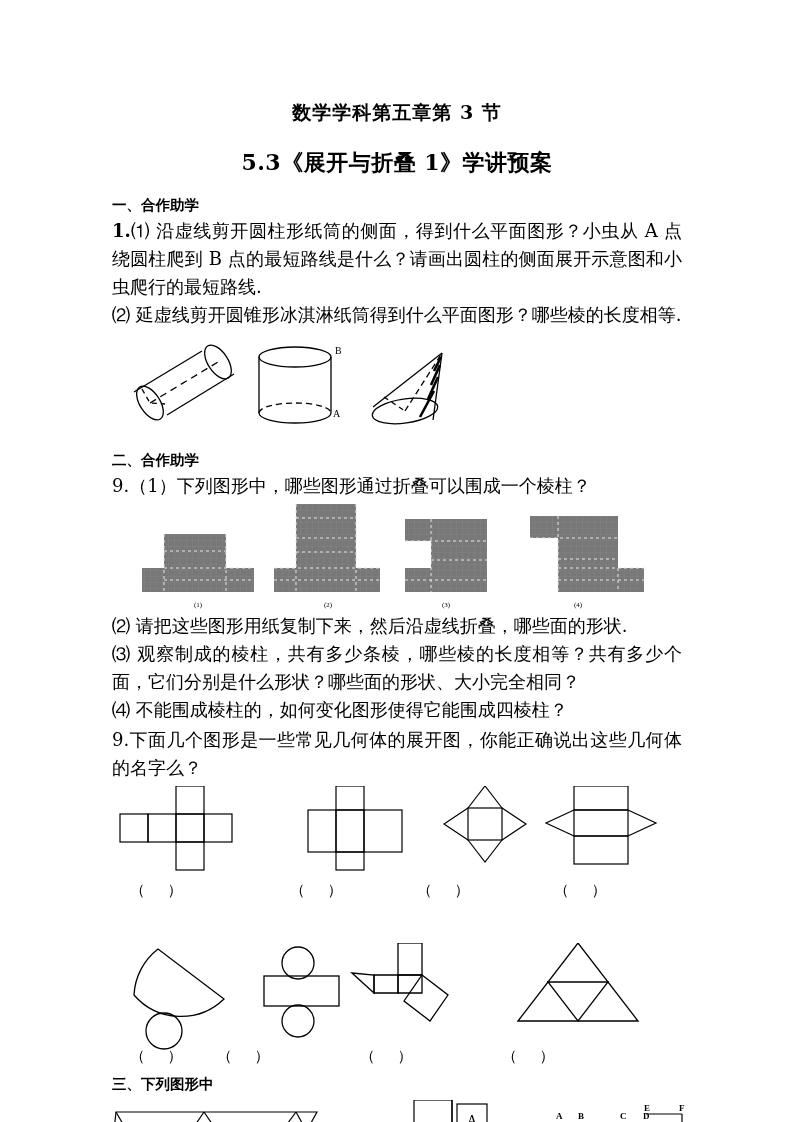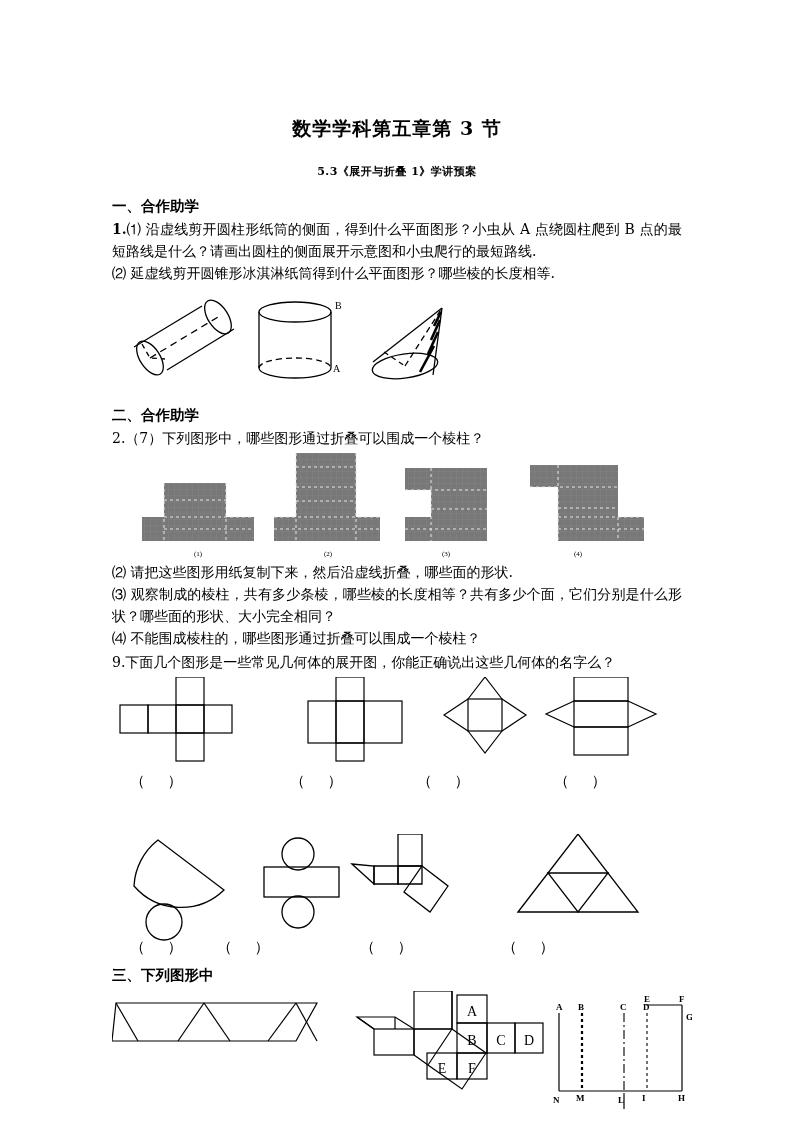--- a/index.html
+++ b/index.html
@@ -7,54 +7,54 @@
     width:793px;height:1122px;
     background:#ffffff;
     font-family:"Liberation Serif", serif;
     color:#000;
     position:relative;
     overflow:hidden;
   }
   .page{
     position:absolute;
     left:0;top:0;
-    width:793px;height:973px;margin-top:16px;
+    width:793px;height:973px;
   }
   .doc{
     position:absolute;
     left:112px;
     top:0;
     width:570px;
   }
   .title1{
     text-align:center;
     font-size:19px;
     font-weight:bold;
     margin-top:100px;
     letter-spacing:1px;
     font-family:"DejaVu Serif", serif;
   }
   .title2{
     text-align:center;
-    font-size:11px;
+    font-size:22px;
     font-weight:bold;
     margin-top:22px;
     letter-spacing:0.5px;
     font-family:"DejaVu Serif", serif;
   }
   .sec-head{
     font-size:14.5px;
     font-weight:bold;
     margin-top:18px;
     margin-bottom:2px;
     font-family:"DejaVu Serif", serif;
   }
   .para{
-    font-size:14px;
-    line-height:22px;
+    font-size:18px;
+    line-height:28px;
     text-align:justify;
     font-family:"DejaVu Serif", serif;
   }
   .para .num{font-weight:bold;}
   .figrow{position:relative;}
   .caption{
     font-size:7px;
     text-align:center;
     font-family:"Liberation Serif", serif;
   }
@@ -121,21 +121,21 @@
       <g stroke="#000" stroke-width="2.6">
         <line x1="314" y1="30" x2="321" y2="16"></line>
         <line x1="311" y1="44" x2="320" y2="24"></line>
         <line x1="308" y1="58" x2="318" y2="36"></line>
         <line x1="300" y1="76" x2="314" y2="50"></line>
       </g>
     </svg>
   </div>
 
   <div class="sec-head">二、合作助学</div>
-  <div class="para">2.（7）下列图形中，哪些图形通过折叠可以围成一个棱柱？</div>
+  <div class="para">9.（1）下列图形中，哪些图形通过折叠可以围成一个棱柱？</div>
 
   <div class="figrow" style="height:108px;margin-top:4px;">
     <svg class="abs" style="left:20px;top:0;" width="545" height="108" viewBox="0 0 545 108">
       <defs>
         <pattern id="gridfill" width="6" height="6" patternUnits="userSpaceOnUse">
           <rect width="6" height="6" fill="#787878"></rect>
           <path d="M0 0 L6 0 M0 0 L0 6" stroke="#8a8a8a" stroke-width="0.6"></path>
         </pattern>
       </defs>
 
@@ -196,21 +196,21 @@
           <line x1="426" y1="76" x2="512" y2="76"></line>
           <line x1="486" y1="64" x2="486" y2="88"></line>
         </g>
       </g>
       <text x="446" y="103" class="caption" text-anchor="middle" font-size="7" font-family="Liberation Serif, serif">(4)</text>
     </svg>
   </div>
 
   <div class="para">⑵ 请把这些图形用纸复制下来，然后沿虚线折叠，哪些面的形状.</div>
   <div class="para">⑶ 观察制成的棱柱，共有多少条棱，哪些棱的长度相等？共有多少个面，它们分别是什么形状？哪些面的形状、大小完全相同？</div>
-  <div class="para">⑷ 不能围成棱柱的，哪些图形通过折叠可以围成一个棱柱？</div>
+  <div class="para">⑷ 不能围成棱柱的，如何变化图形使得它能围成四棱柱？</div>
   <div class="para" style="margin-top:2px;">9.下面几个图形是一些常见几何体的展开图，你能正确说出这些几何体的名字么？</div>
 
   <div class="figrow" style="height:85px;margin-top:4px;">
     <svg class="abs" style="left:0;top:0;" width="570" height="85" viewBox="0 0 570 85">
       <g fill="none" stroke="#000" stroke-width="1.2">
 
         <g>
           <rect x="64" y="0" width="28" height="28"></rect>
           <rect x="8" y="28" width="28" height="28"></rect>
           <rect x="36" y="28" width="28" height="28"></rect>

